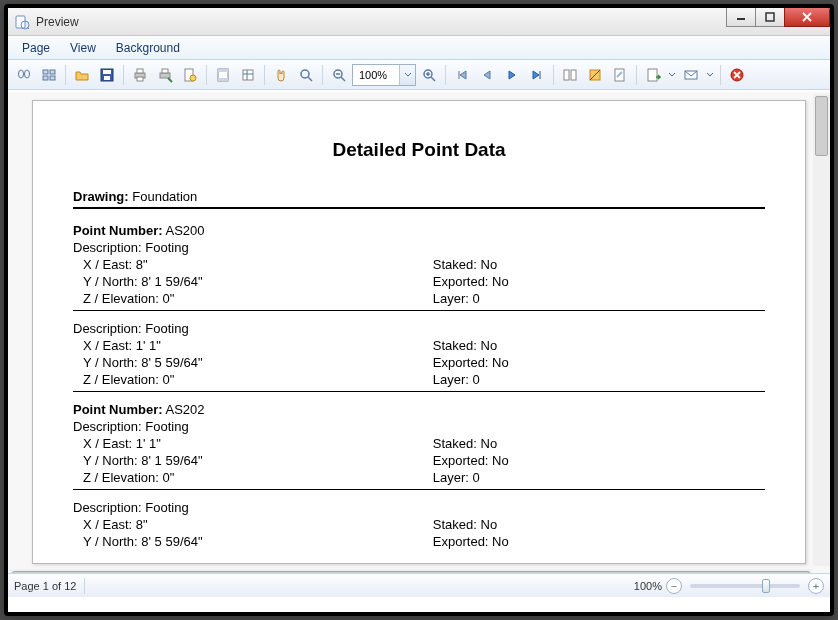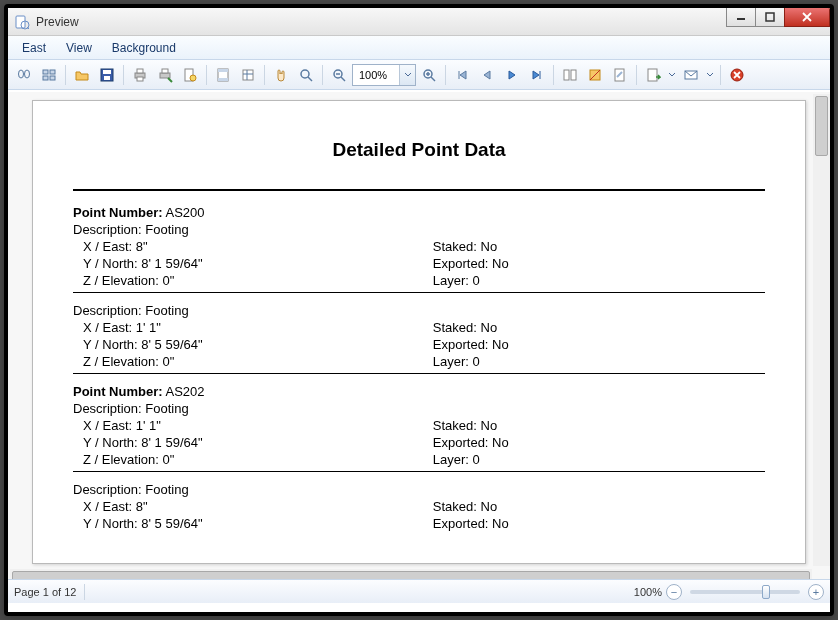--- a/index.html
+++ b/index.html
@@ -81,21 +81,21 @@
   .point { margin-bottom:0; }
   .point .hdr { font-size:13px; }
   .point .hdr b { font-weight:bold; }
   .point .desc { font-size:13px; margin-top:2px; }
   .point .row { display:flex; font-size:13px; margin-top:2px; }
   .point .row .l { width:52%; padding-left:10px; white-space:nowrap; overflow:hidden; text-overflow:clip;}
   .point .row .r { width:48%; }
 
   
   .statusbar {
-    position:absolute; left:0; right:0; bottom:9px; height:24px;
+    position:absolute; left:0; right:0; bottom:15px; height:24px;
     background:linear-gradient(#fcfdff,#e8eef7); border-top:1px solid #c7d7ea;
     display:flex; align-items:center; font-size:11px; color:#333;
     padding:0 6px;
   }
   .statusbar .pagect { flex:0 0 auto; }
   .statusbar .ssep { width:1px; height:16px; background:#cbd6e3; margin:0 8px; }
   .statusbar .spacer { flex:1; }
   .statusbar .zoompct { margin-right:4px; }
   .statusbar .zbtn { width:16px; height:16px; border:1px solid #9fb2c9; border-radius:8px;
                      display:flex; align-items:center; justify-content:center;
@@ -133,21 +133,21 @@
         </div>
       <div class="winbtn close">
           <svg width="12" height="10">
             <path d="M2 1 L10 9 M10 1 L2 9" stroke="#fff" stroke-width="1.8"></path>
           </svg>
         </div>
     </div>
   </div>
 
   <div class="menubar">
-    <div class="menuitem">East</div>
+    <div class="menuitem">Page</div>
     <div class="menuitem">View</div>
     <div class="menuitem">Background</div>
   </div>
 
   <div class="toolbar">
     <div class="tbtn">
         <svg width="16" height="16">
           <ellipse cx="5" cy="7" rx="2.5" ry="4" fill="none" stroke="#5a7aa0"></ellipse>
           <ellipse cx="11" cy="7" rx="2.5" ry="4" fill="none" stroke="#5a7aa0"></ellipse>
         </svg>
@@ -313,20 +313,24 @@
           <circle cx="8" cy="8" r="6" fill="#d84028" stroke="#9a2010"></circle>
           <path d="M5 5 L11 11 M11 5 L5 11" stroke="#fff" stroke-width="1.8"></path>
         </svg>
       </div>
   </div>
 
   <div class="viewport">
     <div class="page">
       <div class="doc">
         <div class="heading">Detailed Point Data</div>
+        <div class="drawingline">
+          <b>Drawing:</b>
+          <span>Foundation</span>
+        </div>
         <hr class="ruleHeavy">
         <div id="points-host">
             <div class="point">
               <div class="hdr"><b>Point Number:</b> AS200</div>
      <div class="desc">Description: Footing</div>
      <div class="row">
                 <div class="l">X / East: 8"</div>
                 <div class="r">Staked: No</div>
               </div>
        <div class="row">

